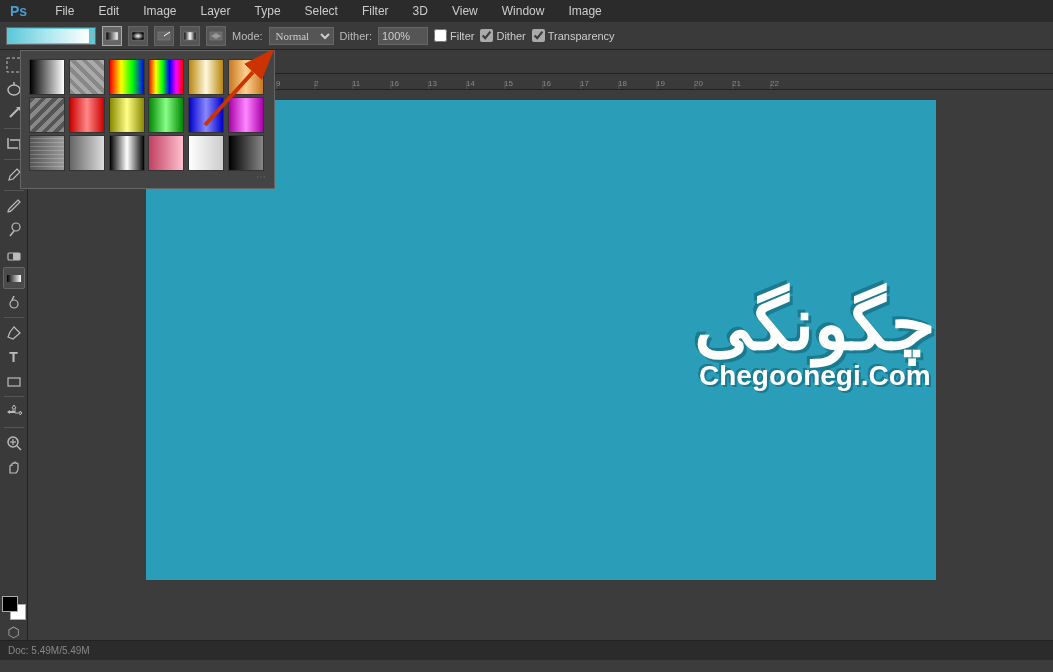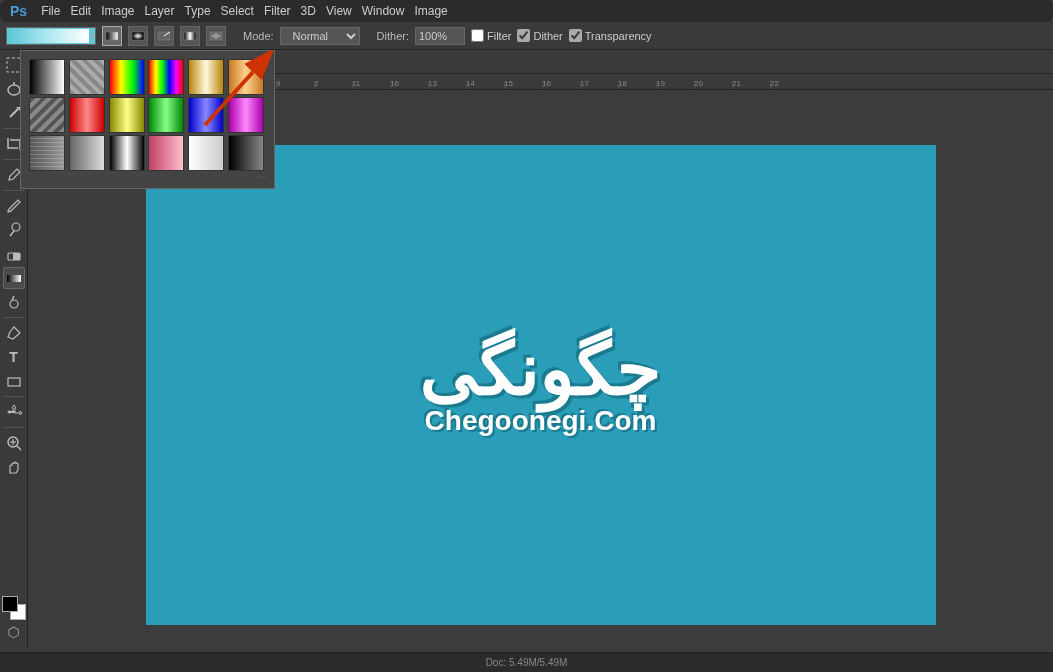--- a/index.html
+++ b/index.html
@@ -1,21 +1,21 @@
 <!DOCTYPE html>
 <html><head>
   <meta charset="utf-8">
   <style>
     * { margin: 0; padding: 0; box-sizing: border-box; }
     body { width: 1053px; height: 672px; background: #3c3c3c; font-family: Arial, sans-serif; font-size: 12px; color: #ccc; overflow: hidden; }
 
     
     .menu-bar {
       display: flex; align-items: center; background: #2b2b2b; height: 22px;
-      padding: 0 6px; gap: 2px; color: #ccc; font-size: 12px; border-radius: 6px;
+      padding: 0 6px; gap: 16px; color: #ccc; font-size: 12px;
     }
     .menu-bar span { cursor: pointer; padding: 2px 4px; }
     .ps-logo { color: #4a9dd4; font-weight: bold; font-size: 14px; margin-right: 4px; }
 
     
     .options-bar {
       display: flex; align-items: center; background: #3a3a3a; height: 28px;
       padding: 0 6px; gap: 6px; border-bottom: 1px solid #222;
     }
     .gradient-preview {
@@ -26,24 +26,24 @@
       width: 80px; height: 14px; margin: 2px;
       background: linear-gradient(to right, #1a9dba 0%, #8ed8e8 50%, #fff 100%);
     }
     .grad-arrow { font-size: 8px; color: #aaa; }
     .tool-btn {
       width: 20px; height: 20px; background: #555; border: 1px solid #666;
       display: flex; align-items: center; justify-content: center; cursor: pointer;
       font-size: 10px; color: #ccc;
     }
     .tool-btn.active { border: 1px solid #aaa; background: #666; }
-    .options-label { color: #bbb; font-size: 11px; margin-left: 11px; }
+    .options-label { color: #bbb; font-size: 11px; }
     .options-select {
       background: #555; border: 1px solid #666; color: #ccc; font-size: 11px;
-      height: 18px; padding: 0 8px;
+      height: 18px; padding: 0 2px; font-family: Liberation Serif, serif;
     }
     .options-input {
       background: #555; border: 1px solid #666; color: #ccc; font-size: 11px;
       height: 18px; width: 50px; padding: 0 3px;
     }
     .checkbox-label { display: flex; align-items: center; gap: 3px; font-size: 11px; color: #ccc; }
     .checkbox-label input { accent-color: #aaa; }
 
     
     .main-layout { display: flex; height: calc(672px - 22px - 28px - 24px); }
@@ -86,23 +86,22 @@
     .ruler-mark { width: 38px; font-size: 8px; color: #888; text-align: left; position: relative; }
     .ruler-mark::before { content: '|'; position: absolute; left: 0; bottom: 0; font-size: 7px; color: #666; }
 
     
     .canvas-content {
       flex: 1; display: flex; align-items: flex-start; justify-content: center;
       padding: 10px; overflow: hidden; background: #3c3c3c;
     }
     .canvas-doc {
       width: 790px; height: 480px; background: #2a9db8;
-      display: flex; align-items: center; justify-content: center;
+      display: flex; align-items: center; justify-content: flex-end;
       position: relative;
-      margin-top: 45px;
     }
     .canvas-logo {
       display: flex; flex-direction: column; align-items: center; justify-content: center;
       color: white;
     }
     .logo-arabic {
       font-size: 72px; color: white; font-weight: bold; text-align: center;
       text-shadow: -3px -3px 0 #1a7a90, 3px 3px 0 #1a7a90;
       line-height: 1;
     }
@@ -439,15 +438,15 @@
 <svg style="position:fixed; top:50px; left:185px; width:100px; height:90px; z-index:200; pointer-events:none;">
   <defs>
     <marker id="arrowhead" markerWidth="8" markerHeight="8" refX="0" refY="3" orient="auto">
       <polygon points="0 0, 8 3, 0 6" fill="#cc3300"></polygon>
     </marker>
   </defs>
 
   <line x1="20" y1="75" x2="68" y2="22" stroke="#cc3300" stroke-width="4" marker-end="url(#arrowhead)"></line>
 </svg>
 
-<div class="status-bar" style="position:fixed; bottom:0; width:100%;justify-content:center;">
+<div class="status-bar" style="position:fixed; bottom:12px; width:100%;">
   <span>Doc: 5.49M/5.49M</span>
 </div>
 
 </body></html>

